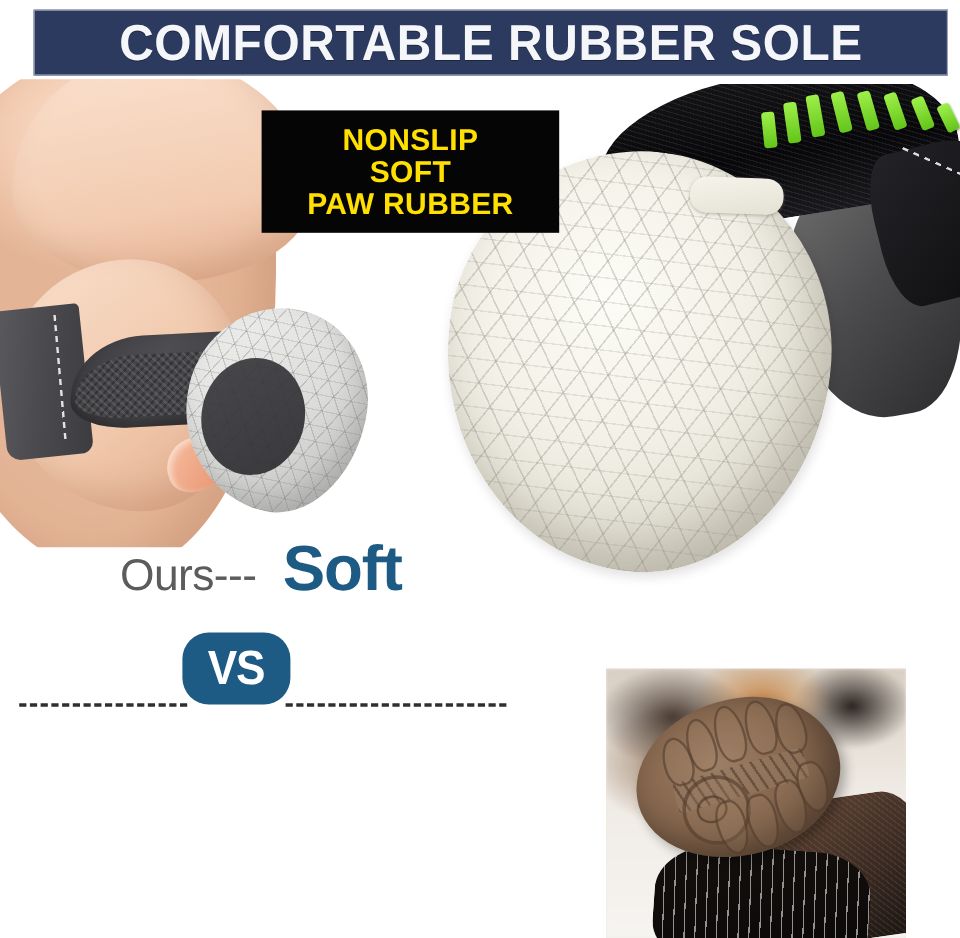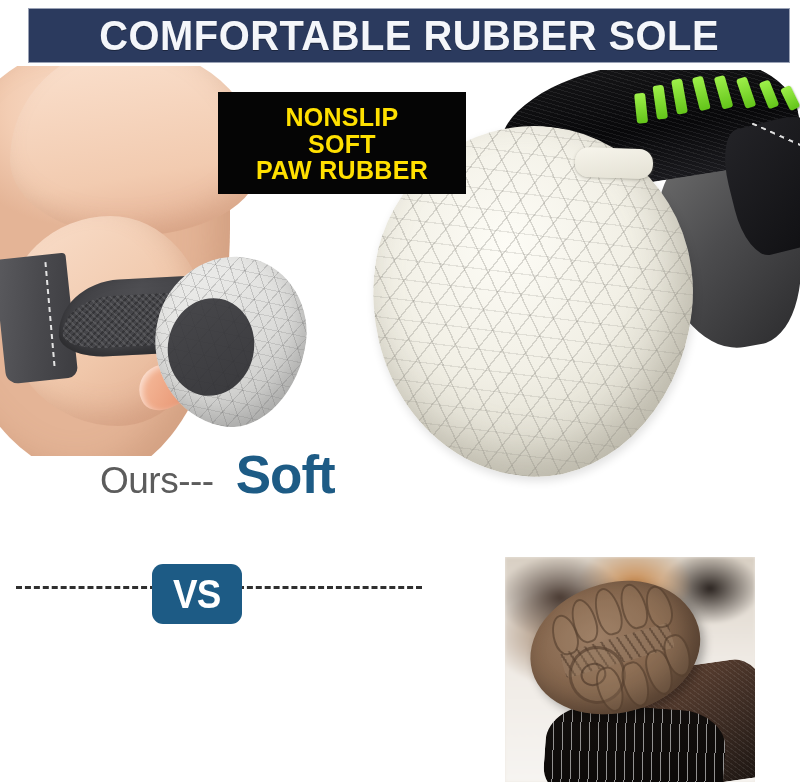--- a/index.html
+++ b/index.html
@@ -333,25 +333,25 @@
     top: 586px;
     height: 0;
     border-top: 3px dashed #2f2f2f;
     z-index: 6;
   }
   .vs-line-left { left: 16px; width: 140px; }
   .vs-line-right { left: 238px; width: 184px; }
   .vs-badge {
     position: absolute;
     left: 152px;
-    top: 564px;
+    top: 527px;
     width: 90px;
     height: 60px;
     background: #1d5b85;
-    border-radius: 11px;
+    border-radius: 22px;
     z-index: 8;
     display: flex;
     align-items: center;
     justify-content: center;
   }
   .vs-badge-label {
     color: #ffffff;
     font-size: 40px;
     font-weight: bold;
     letter-spacing: -1px;

